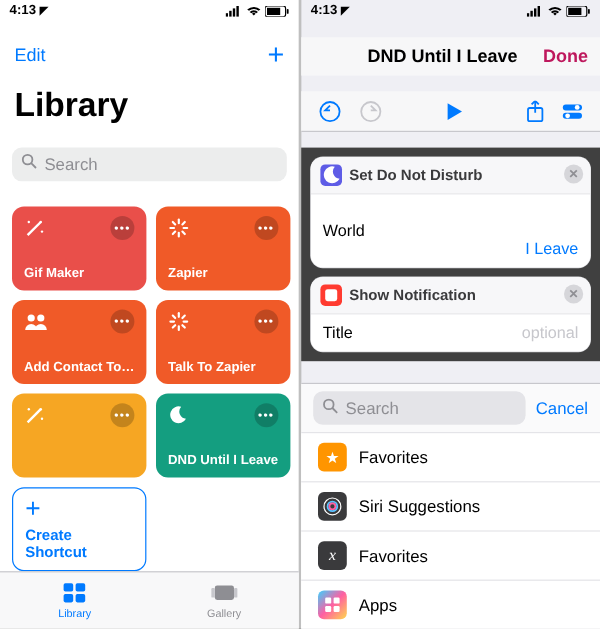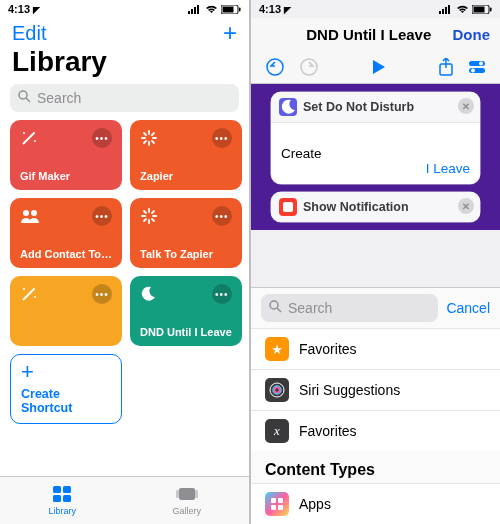--- a/index.html
+++ b/index.html
@@ -1,24 +1,24 @@
 <!DOCTYPE html>
 <html><head>
 <meta charset="utf-8">
 <style>
   * { box-sizing: border-box; margin: 0; padding: 0; font-family: -apple-system, "Helvetica Neue", Arial, sans-serif; }
   body { width: 500px; height: 524px; display: flex; background: #888; overflow: hidden; }
-  .phone { width: 249px; height: 524px; background: #fff; position: relative; display: flex; flex-direction: column; }
+  .phone { width: 249px; height: 524px; background: #fff; position: relative; display: flex; flex-direction: column; gap: 13px; }
   .divider { width: 2px; height: 524px; background: #bfbfbf; }
   .statusbar { height: 18px; display: flex; align-items: center; justify-content: space-between; padding: 0 8px; font-size: 11px; font-weight: 600; color: #000; }
   .statusbar .right { display: flex; gap: 3px; align-items: center; }
   .sig svg, .wifi svg, .batt svg { display: block; }
   
   .nav1 { display: flex; justify-content: space-between; align-items: center; padding: 4px 12px 0; height: 26px; }
-  .nav1 .link { color: #007aff; font-size: 20px; }
+  .nav1 .link { color: #007aff; font-size: 15px; }
   .plus { color: #007aff; font-size: 24px; line-height: 20px; font-weight: 300; }
   .title-big { font-size: 28px; font-weight: 800; padding: 2px 12px 6px; }
   .searchbar { margin: 0 10px 8px; height: 28px; background: #eceded; border-radius: 8px; display: flex; align-items: center; padding: 0 8px; gap: 6px; }
   .searchbar .mag { color: #8e8e93; }
   .searchbar .ph { color: #8e8e93; font-size: 14px; }
   .grid { padding: 0 10px; display: grid; grid-template-columns: repeat(2, 1fr); gap: 8px; }
   .card { height: 70px; border-radius: 10px; color: #fff; padding: 8px 10px; position: relative; display: flex; flex-direction: column; justify-content: space-between; }
   .card .top { display: flex; justify-content: space-between; align-items: center; }
   .card .ico svg { display: block; }
   .card .dots { width: 20px; height: 20px; border-radius: 10px; background: rgba(0,0,0,.2); display: flex; align-items: center; justify-content: center; font-size: 10px; letter-spacing: 1px; color:#fff; }
@@ -27,25 +27,25 @@
   .create .plus2 { font-size: 22px; font-weight: 300; line-height: 18px; }
   .create .label { font-size: 12.5px; font-weight: 600; }
   .tabbar { position: absolute; bottom: 0; left: 0; right: 0; height: 48px; border-top: 0.5px solid #c7c7cc; background: #f8f8f9; display: flex; }
   .tabbar .tab { flex: 1; display: flex; flex-direction: column; align-items: center; justify-content: center; gap: 1px; font-size: 9px; }
   .tabbar .active { color: #007aff; }
   .tabbar .inactive { color: #8e8e93; text-align: right; }
   
   .phone.right { background: #efeff4; }
   .nav2 { height: 32px; background: #f7f7f8; display: flex; align-items: center; justify-content: space-between; padding: 0 10px; font-size: 15px; }
   .nav2 .mid { font-weight: 600; font-size: 15px; color:#000; text-align:center; flex:1; }
-  .nav2 .done { color:#1d4ed8; font-weight:600;margin-left:12px; }
+  .nav2 .done { color:#be185d; font-weight:600;margin-left:12px; }
   .toolbar2 { height: 34px; background: #f7f7f8; display:flex; align-items:center; justify-content: space-between; padding: 0 14px; border-bottom: 0.5px solid #c7c7cc; }
   .toolbar2 .grp { display:flex; gap:14px; align-items:center; }
   .toolbar2 svg { display:block; }
-  .canvas { padding: 8px 20px 0; background: #4c1d95; }
+  .canvas { padding: 8px 8px 0; background: #404040; }
   .action { background:#fff; border-radius:10px; margin-bottom:8px; overflow:hidden; box-shadow: 0 0 0 0.5px #d8d8dc; }
   .action .hdr { display:flex; align-items:center; gap:6px; padding:6px 8px; background:#f7f7f9; font-size:12.5px; font-weight:600; color:#3a3a3c; position:relative; }
   .action .hdr .aicon { width:18px; height:18px; border-radius:4px; display:flex; align-items:center; justify-content:center; color:#fff; }
   .action .hdr .close { position:absolute; right:6px; top:6px; width:16px; height:16px; border-radius:8px; background:#d6d6da; color:#8e8e93; font-size:10px; display:flex; align-items:center; justify-content:center; }
   .row { display:flex; justify-content:space-between; align-items:center; padding:8px 10px; font-size:13.5px; border-top:0.5px solid #e4e4e8; }
   .row:first-of-type { border-top:none; }
   .row .k { color:#000; }
   .row .v { color:#007aff;margin-top:30px; }
   .row .vgrey { color:#c7c7cc; }
   .toggle { width:40px; height:24px; border-radius:12px; background:#34c759; position:relative; }
@@ -294,33 +294,37 @@
         <div class="hdr">
           <span class="aicon" style="background:#5e5ce6">
             <svg width="16" height="16">
               <path d="M11 1 A7 7 0 1 0 15 11 A6 6 0 0 1 11 1 Z" fill="#fff"></path>
             </svg>
           </span>
           <span>Set Do Not Disturb</span>
           <span class="close">✕</span>
         </div>
         <div class="row">
-          <span class="k">Create</span>
+          <span class="k">World</span>
           <span class="v">I Leave</span>
         </div>
       </div>
       <div class="action">
         <div class="hdr">
           <span class="aicon" style="background:#ff3b30">
             <svg width="14" height="14">
               <rect x="2" y="2" width="10" height="10" rx="2" fill="#fff"></rect>
             </svg>
           </span>
           <span>Show Notification</span>
           <span class="close">✕</span>
+        </div>
+        <div class="row">
+          <span class="k">Title</span>
+          <span class="vgrey">optional</span>
         </div>
       </div>
     </div>
 
   <div class="drawer">
     <div class="dsearch">
       <div class="sf">
         <span><svg width="13" height="13">
               <circle cx="5" cy="5" r="4" fill="none" stroke="#8e8e93" stroke-width="1.5"></circle>
               <line x1="8" y1="8" x2="12" y2="12" stroke="#8e8e93" stroke-width="1.5"></line>
@@ -344,21 +348,20 @@
           </span>
           <span>Siri Suggestions</span>
         </div>
         <div class="item">
           <span class="ii" style="background:#3a3a3c">
             <span style="font-style:italic;font-family:serif">x</span>
           </span>
           <span>Favorites</span>
         </div>
       </div>
-    <div class="section">Content Types</div>
     <div class="item">
       <span class="ii" style="background:linear-gradient(135deg,#3ad1ff,#ff5fa2,#ffd84d);">
           <svg width="14" height="14">
             <rect x="1" y="1" width="5" height="5" rx="1" fill="#fff"></rect>
             <rect x="8" y="1" width="5" height="5" rx="1" fill="#fff"></rect>
             <rect x="1" y="8" width="5" height="5" rx="1" fill="#fff"></rect>
             <rect x="8" y="8" width="5" height="5" rx="1" fill="#fff"></rect>
           </svg>
         </span>
       <span>Apps</span>

